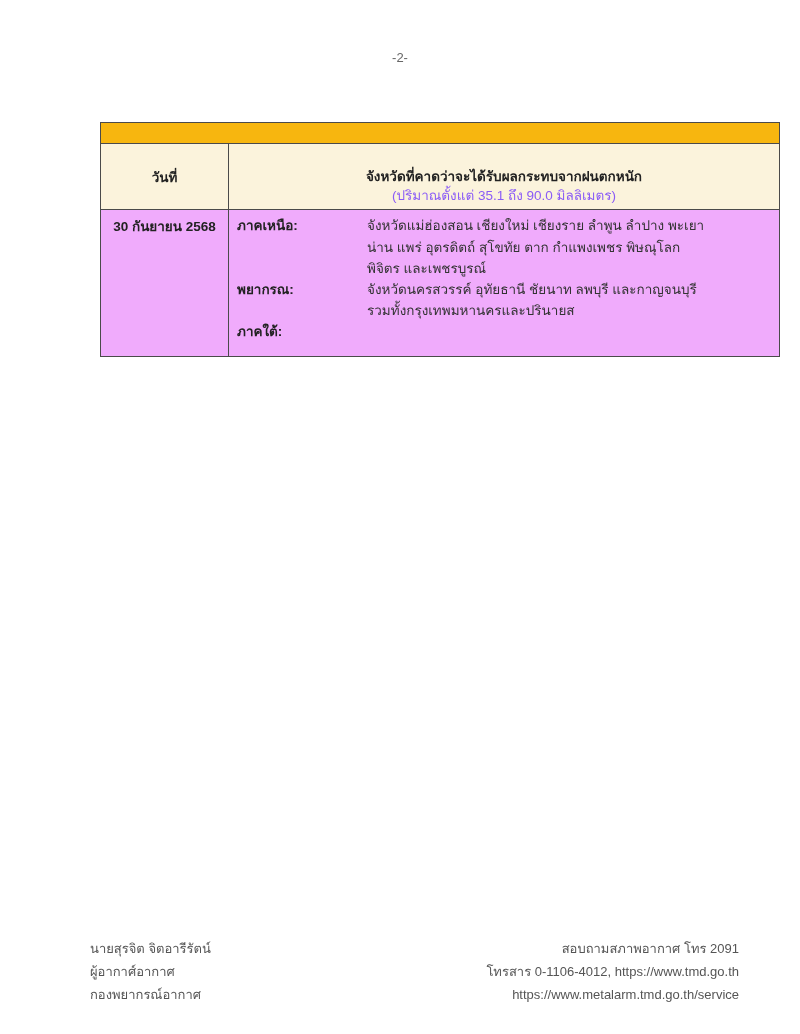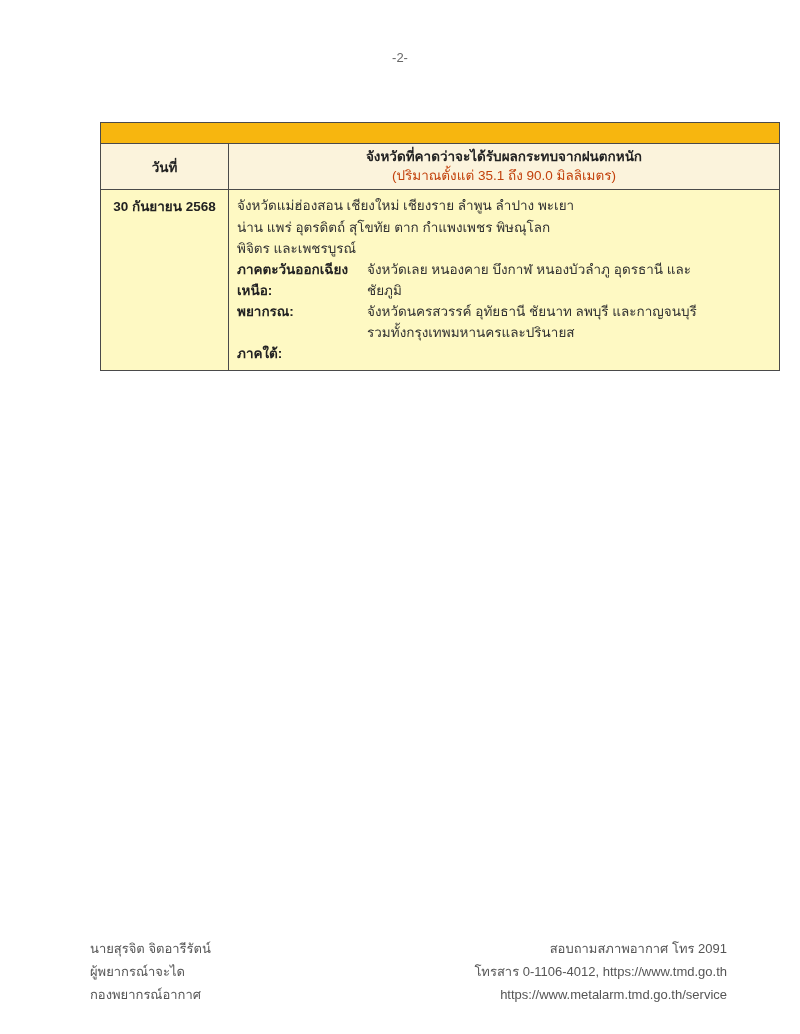--- a/index.html
+++ b/index.html
@@ -43,26 +43,27 @@
     display: flex;
     align-items: center;
     justify-content: center;
     font-weight: bold;
     color: #222;
   }
   .header-col-provinces {
     flex: 1;
     text-align: center;
     padding: 3px 4px 4px 4px;
+    margin-top: 20px;
   }
   .header-title { font-weight: bold; color: #222; line-height: 1.45; }
-  .header-subtitle { color: #c2410c; line-height: 1.4; }
+  .header-subtitle { color: #8b5cf6; line-height: 1.4; }
   .body-row {
     display: flex;
-    background: #fef9c3;
+    background: #f0abfc;
     min-height: 146px;
   }
   .body-row .col-date {
     padding-top: 5px;
     text-align: center;
     font-weight: bold;
     color: #222;
   }
   .col-regions {
     flex: 1;
@@ -77,21 +78,21 @@
     line-height: 1.56;
   }
   .region-provinces {
     flex: 1;
     color: #333;
     line-height: 1.56;
     max-width: 338px;
   }
   .footer {
     position: absolute;
-    left: 90px; right: 73px;
+    left: 90px; right: 61px;
     top: 938px;
     display: flex;
     justify-content: space-between;
     font-size: 13px;
     color: #555;
   }
   .footer-left div, .footer-right div { line-height: 1.75; }
   .footer-right { text-align: right; }
 </style>
 </head>
@@ -105,41 +106,38 @@
     <div class="col-date">วันที่</div>
     <div class="header-col-provinces">
       <div class="header-title">จังหวัดที่คาดว่าจะได้รับผลกระทบจากฝนตกหนัก</div>
       <div class="header-subtitle">(ปริมาณตั้งแต่ 35.1 ถึง 90.0 มิลลิเมตร)</div>
     </div>
   </div>
   <div class="body-row">
     <div class="col-date">30 กันยายน 2568</div>
     <div class="col-regions">
         <div class="region-row">
+          <div class="region-label">ภาคเหนือ:</div>
           <div class="region-provinces">จังหวัดแม่ฮ่องสอน เชียงใหม่ เชียงราย ลำพูน ลำปาง พะเยา น่าน แพร่ อุตรดิตถ์ สุโขทัย ตาก กำแพงเพชร พิษณุโลก พิจิตร และเพชรบูรณ์</div>
-        </div>
-        <div class="region-row">
-          <div class="region-label">ภาคตะวันออกเฉียงเหนือ:</div>
-          <div class="region-provinces">จังหวัดเลย หนองคาย บึงกาฬ หนองบัวลำภู อุดรธานี และชัยภูมิ</div>
         </div>
         <div class="region-row">
           <div class="region-label">พยากรณ:</div>
           <div class="region-provinces">จังหวัดนครสวรรค์ อุทัยธานี ชัยนาท ลพบุรี และกาญจนบุรี รวมทั้งกรุงเทพมหานครและปรินายส</div>
         </div>
         <div class="region-row">
           <div class="region-label">ภาคใต้:</div>
         </div>
       </div>
   </div>
 </div>
 
 <div class="footer">
   <div class="footer-left">
     <div>นายสุรจิต จิตอารีรัตน์</div>
-    <div>ผู้พยากรณ์าจะได</div>
+    <div>ผู้อากาศ์อากาศ</div>
     <div>กองพยากรณ์อากาศ</div>
   </div>
   <div class="footer-right">
     <div>สอบถามสภาพอากาศ โทร 2091</div>
     <div>โทรสาร 0-1106-4012, https://www.tmd.go.th</div>
     <div>https://www.metalarm.tmd.go.th/service</div>
   </div>
 </div>
 
 </body></html>

